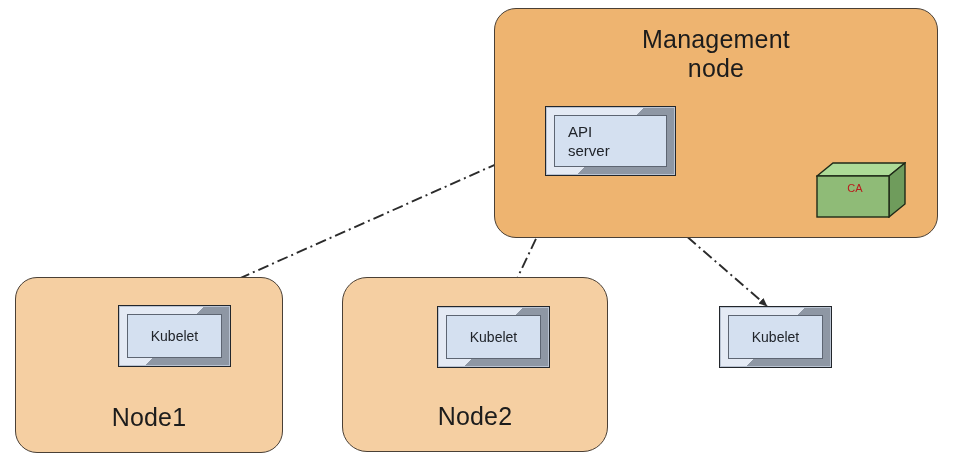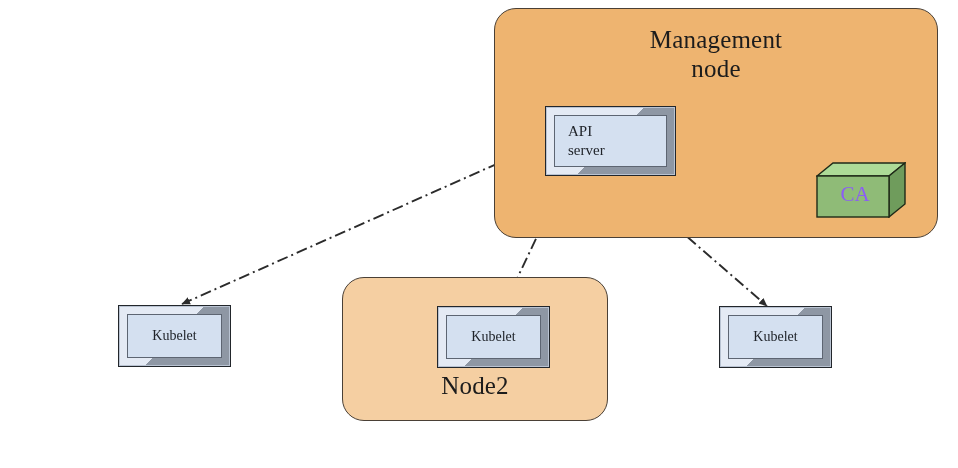--- a/index.html
+++ b/index.html
@@ -9,21 +9,20 @@
   }
   body {
     font-family: "Liberation Sans", sans-serif;
   }
   #canvas {
     position: relative;
     width: 958px;
     height: 468px;
     background: #ffffff;
     overflow: hidden;
-    font-family: Liberation Serif, serif;
   }
   #wires {
     position: absolute;
     left: 0; top: 0;
     width: 958px;
     height: 468px;
     pointer-events: none;
   }
 
   
@@ -130,22 +129,22 @@
     width: 90px;
     height: 56px;
   }
   #ca-box svg { display: block; }
   #ca-box .ca-label {
     position: absolute;
     left: 8px;
     top: 20px;
     width: 62px;
     text-align: center;
-    font-size: 21px;
-    color: #8b5cf6;
+    font-size: 11px;
+    color: #b91c1c;
   }
 </style>
 </head>
 <body>
 
 <div id="canvas">
 
   <svg id="wires" viewBox="0 0 958 468" xmlns="http://www.w3.org/2000/svg">
     <defs>
       <marker id="ah" markerWidth="9" markerHeight="9" refX="8" refY="4.5" orient="auto" markerUnits="userSpaceOnUse">
@@ -177,28 +176,31 @@
 
   <div id="ca-box">
     <svg width="90" height="56" viewBox="0 0 90 56" xmlns="http://www.w3.org/2000/svg">
       <polygon points="1,14 17,1 89,1 73,14" fill="#addb97" stroke="#1f2a18" stroke-width="1.4"></polygon>
       <polygon points="73,14 89,1 89,42 73,55" fill="#6f9c5c" stroke="#1f2a18" stroke-width="1.4"></polygon>
       <rect x="1" y="14" width="72" height="41" fill="#8fbb77" stroke="#1f2a18" stroke-width="1.4"></rect>
     </svg>
     <div class="ca-label">CA</div>
   </div>
 
+  <div class="group worker" id="node1" style="left:15px; top:277px; width:268px; height:176px;">
+    <div class="group-title">Node1</div>
+  </div>
   <div class="plate kubelet" id="kubelet1" style="left:118px; top:305px;">
     <div class="bevel-tl"></div>
     <div class="bevel-br"></div>
     <div class="face"></div>
     <div class="plate-label">Kubelet</div>
   </div>
 
-  <div class="group worker" id="node2" style="left:342px; top:277px; width:266px; height:144px;">
+  <div class="group worker" id="node2" style="left:342px; top:277px; width:266px; height:175px;border-radius:25px;">
     <div class="group-title">Node2</div>
   </div>
   <div class="plate kubelet" id="kubelet2" style="left:437px; top:306px;">
     <div class="bevel-tl"></div>
     <div class="bevel-br"></div>
     <div class="face"></div>
     <div class="plate-label">Kubelet</div>
   </div>
 
   <div class="plate kubelet" id="kubelet3" style="left:719px; top:306px;">

